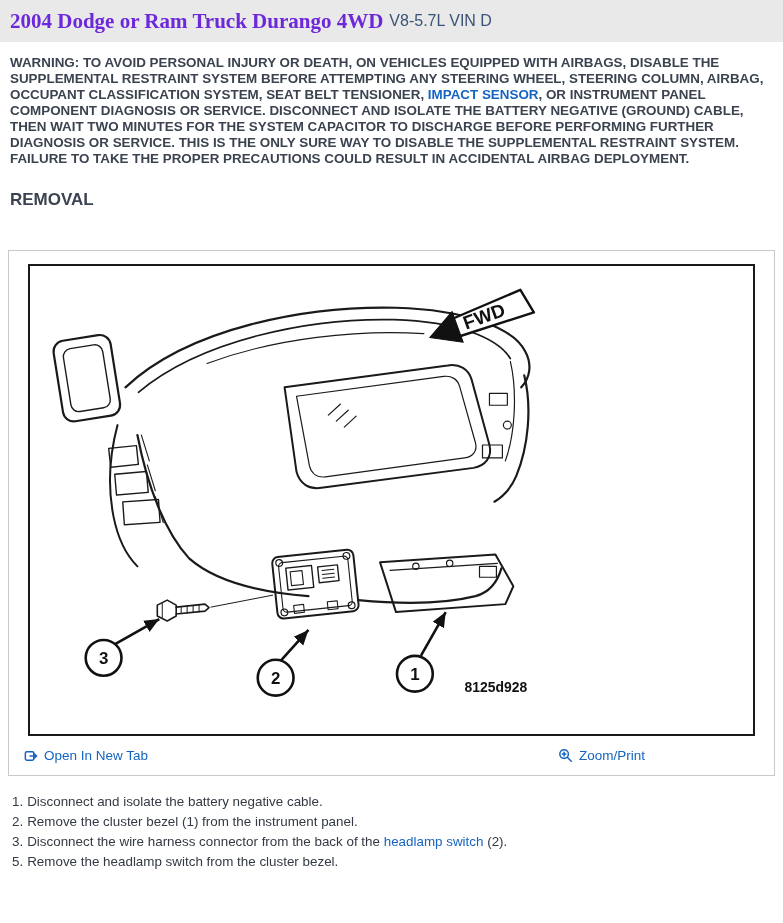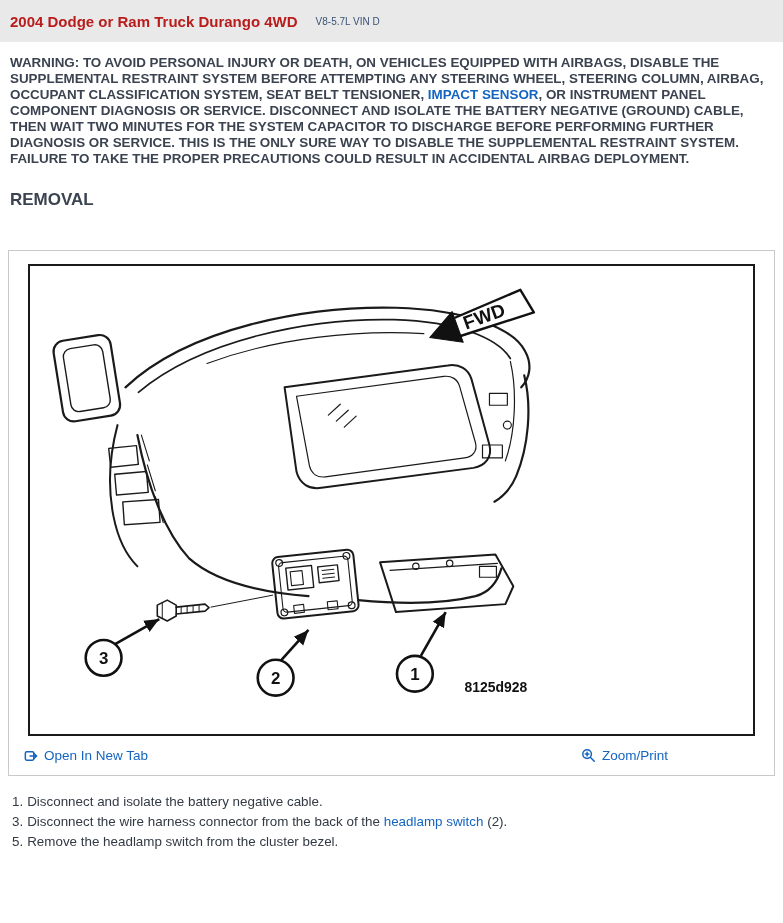--- a/index.html
+++ b/index.html
@@ -6,22 +6,22 @@
   html,body { background:#fff; }
   body {
     width:783px; height:923px; overflow:hidden;
     font-family:"Liberation Sans", sans-serif;
     color:#333a44;
   }
   .titlebar {
     height:42px; background:#e9e9e9;
     display:flex; align-items:center; padding:0 10px;
   }
-  .t-main { font-size:15px; font-weight:700; color:#b91c1c; }
-  .t-sub  { font-size:10px; font-weight:400; color:#3a5377; margin-left:18px; }
+  .t-main { font-size:21px; font-weight:700; color:#6d28d9;font-family:Liberation Serif, serif; }
+  .t-sub  { font-size:16px; font-weight:400; color:#3a5377; margin-left:6px; }
   .warning {
     margin:13px 10px 0 10px;
     font-size:13.4px; line-height:16px; font-weight:700; color:#3b4350;
   }
   .removal {
     margin:23px 10px 0 10px;
     font-size:17px; font-weight:700; color:#3b4350;
   }
   .link { color:#1565c0; text-decoration:none; cursor:pointer; }
   .diagram-card {
@@ -31,21 +31,21 @@
   .diagram-frame {
     margin:13px 19px 10px 19px;
     border:2px solid #1a1a1a; background:#fff;
   }
   .diagram-frame svg { display:block; width:100%; height:auto; }
   .diagram-links {
     display:flex; align-items:flex-end;
     padding:2px 14px 12px 14px; font-size:13.5px;
   }
   .dlink { display:inline-flex; align-items:center; gap:6px; font-weight:400; }
-  .zoom-link { margin-left:auto; margin-right:92px; }
+  .zoom-link { margin-left:auto; margin-right:115px; }
   .dicon { display:inline-flex; }
   .steps { margin:16px 0 0 12px; font-size:13.4px; color:#333a44; }
   .step { line-height:20px; }
   .snum { margin-right:4px; }
 </style>
 </head>
 <body>
 
 <header class="titlebar">
   <span class="t-main">2004 Dodge or Ram Truck Durango 4WD</span>
@@ -172,15 +172,16 @@
           <path d="M6.5,4.6 V8.4 M4.6,6.5 H8.4"></path>
         </svg>
       </span>
       <span>Zoom/Print</span>
     </a>
   </div>
 </figure>
 
 <div class="steps">
   <div class="step"><span class="snum">1.</span><span>Disconnect and isolate the battery negative cable.</span></div>
+  <div class="step"><span class="snum">2.</span><span>Remove the cluster bezel (1) from the instrument panel.</span></div>
   <div class="step"><span class="snum">3.</span><span>Disconnect the wire harness connector from the back of the </span><a href="#" class="link">headlamp switch</a><span> (2).</span></div>
   <div class="step"><span class="snum">5.</span><span>Remove the headlamp switch from the cluster bezel.</span></div>
 </div>
 
 </body></html>

